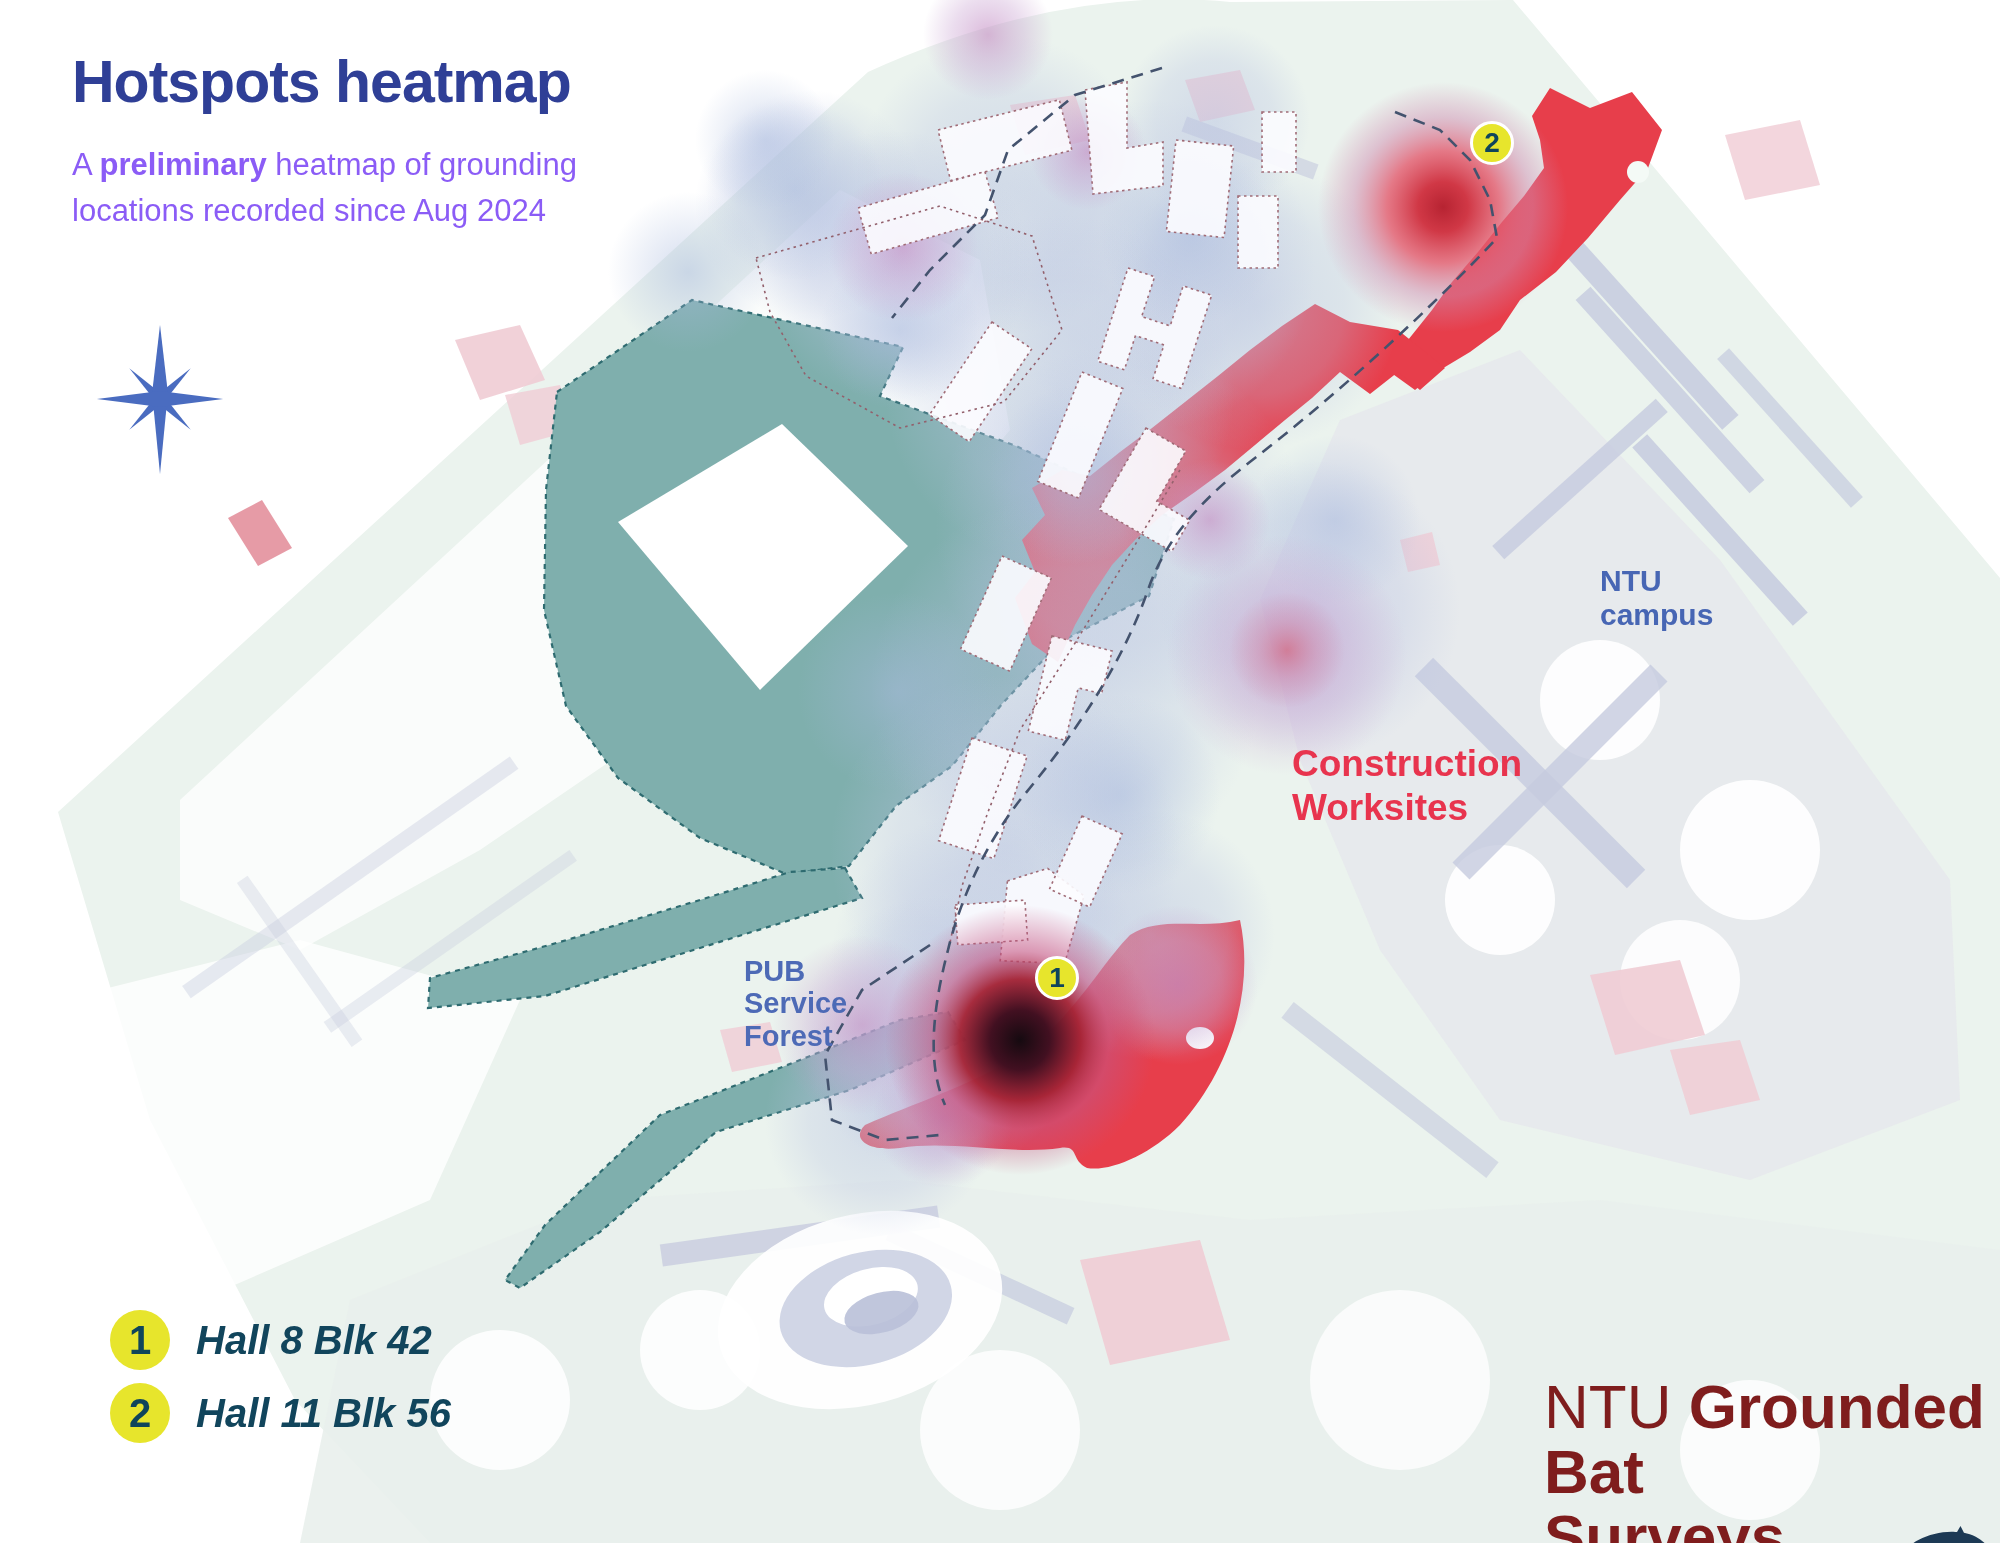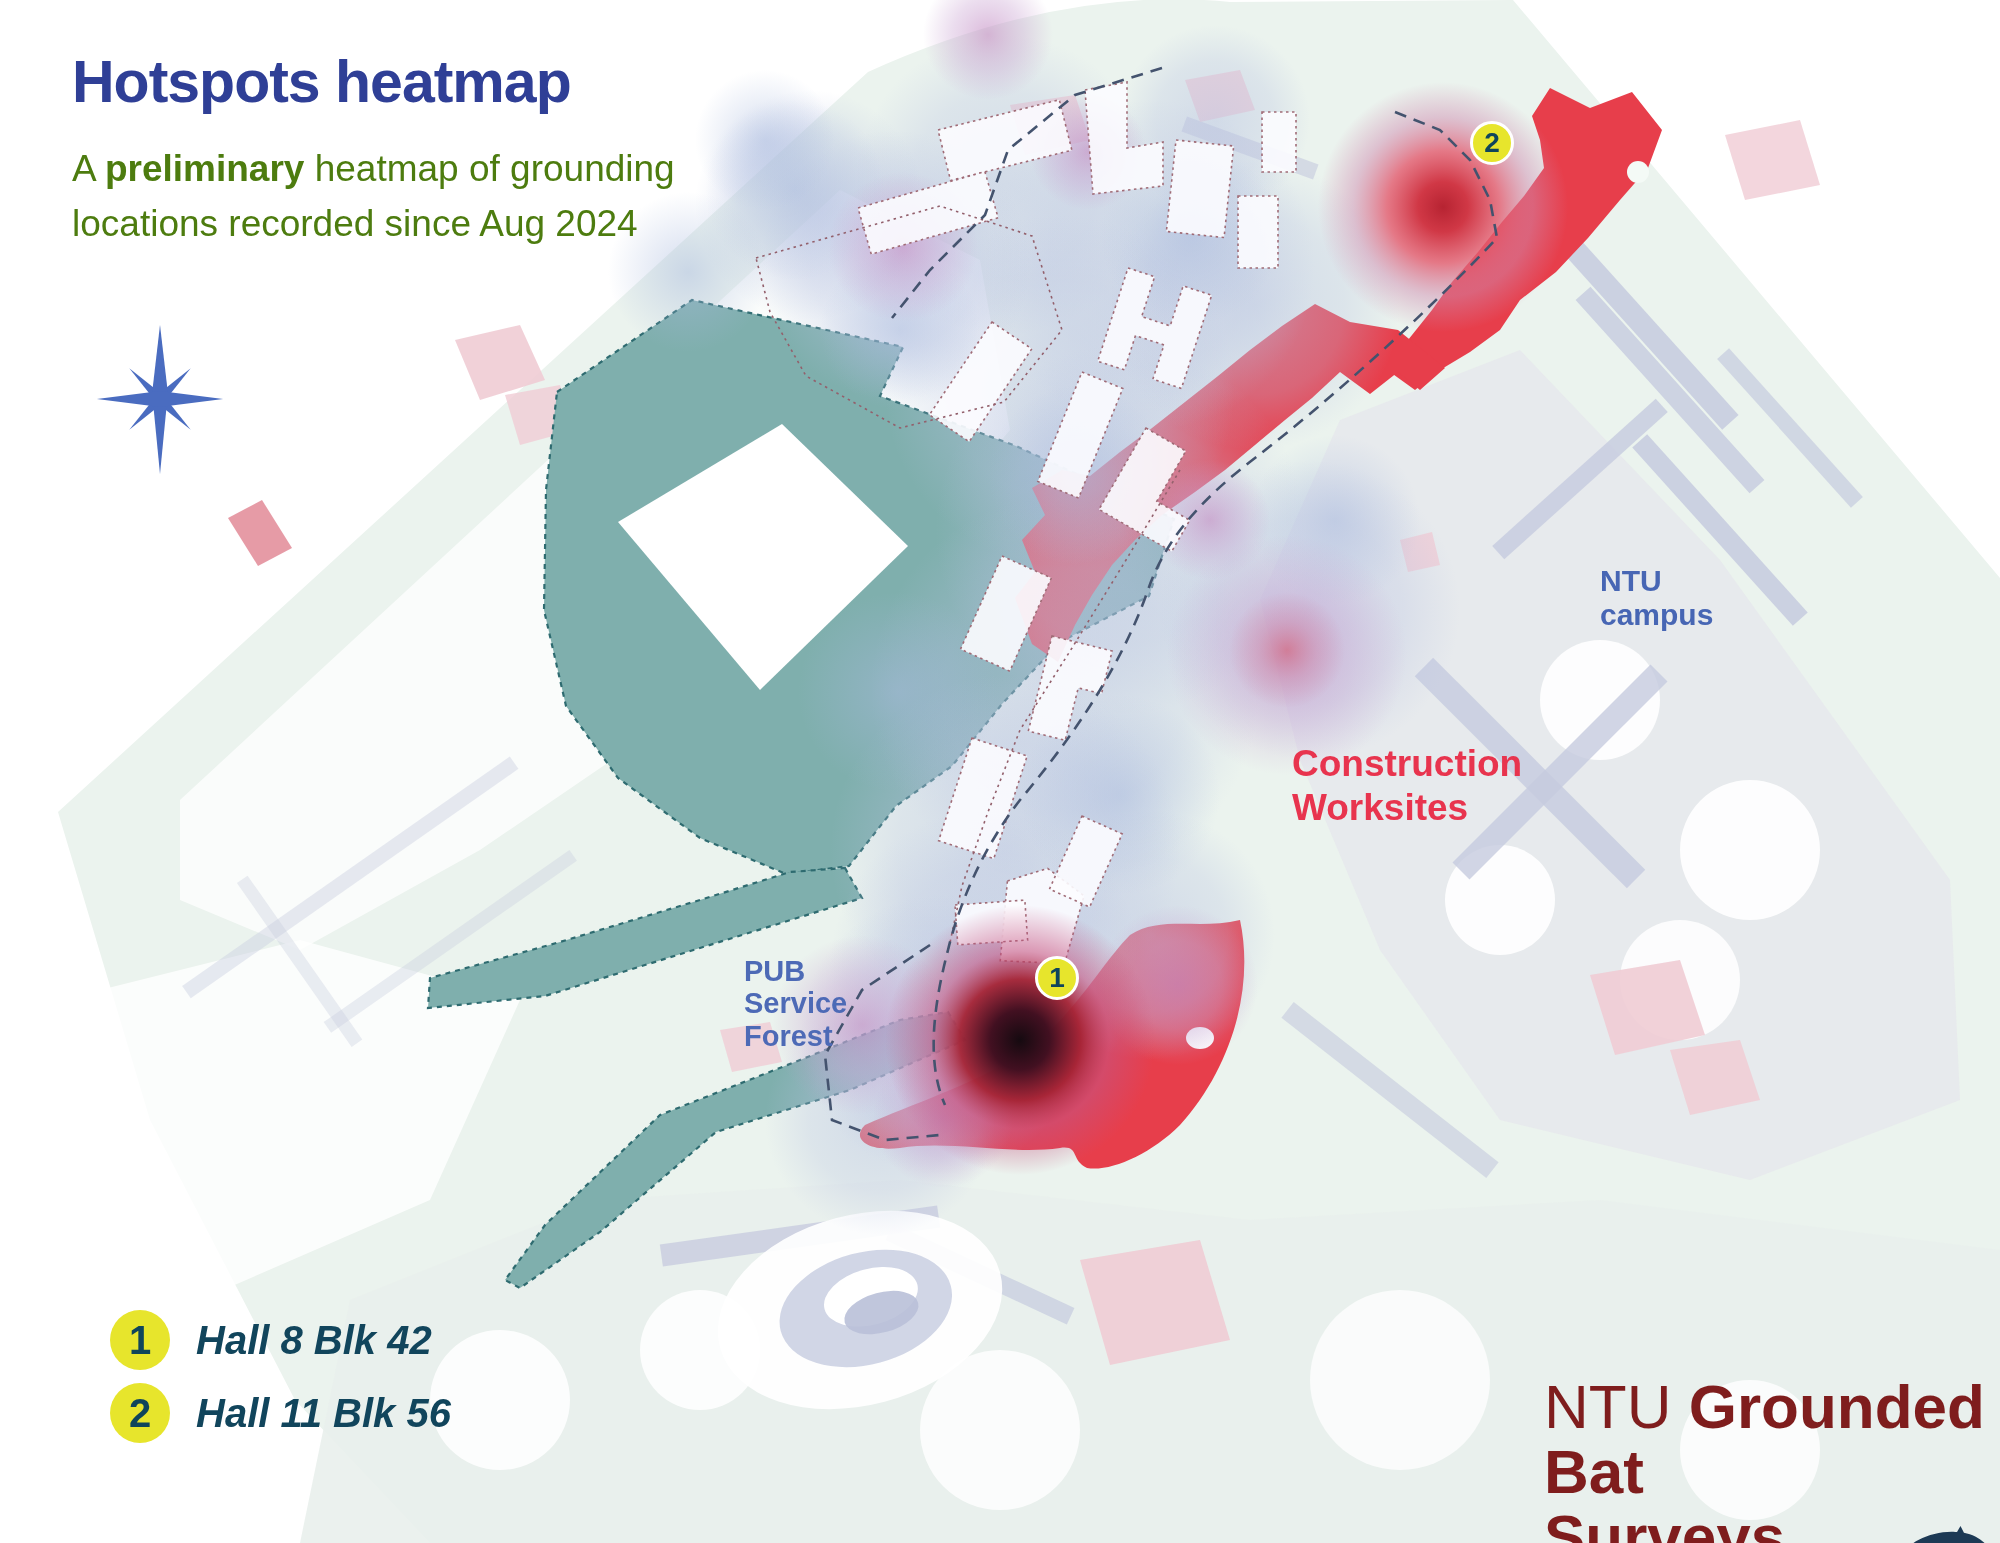--- a/index.html
+++ b/index.html
@@ -2,21 +2,21 @@
 <html><head>
 <meta charset="utf-8">
 <style>
   html,body{margin:0;padding:0;background:#ffffff;}
   .canvas{position:relative;width:2000px;height:1543px;background:#ffffff;overflow:hidden;
           font-family:"Liberation Sans",sans-serif;}
   svg.map{position:absolute;left:0;top:0;width:2000px;height:1543px;}
 
   .header{position:absolute;left:72px;top:48px;}
   .title{margin:0;font-size:59px;font-weight:bold;letter-spacing:-1px;color:#2f3f96;}
-  .subtitle{margin:26px 0 0 0;font-size:37px;line-height:1.48;color:#4d7c0f;font-weight:500;}
+  .subtitle{margin:26px 0 0 0;font-size:31px;line-height:1.48;color:#8b5cf6;font-weight:500;}
   .subtitle b{font-weight:bold;}
 
   .compass{position:absolute;left:86px;top:320px;width:148px;height:158px;color:#4a6cc0;}
 
   .map-label{position:absolute;font-weight:bold;}
   .label-forest{left:744px;top:955px;font-size:29px;line-height:1.12;color:#4d6ab6;}
   .label-campus{left:1600px;top:564px;font-size:30px;line-height:1.12;color:#4766b4;}
   .label-worksites{left:1292px;top:742px;font-size:37px;line-height:1.2;color:#e8344e;}
 
   .marker{position:absolute;width:44px;height:44px;border-radius:50%;background:#e7e52c;

